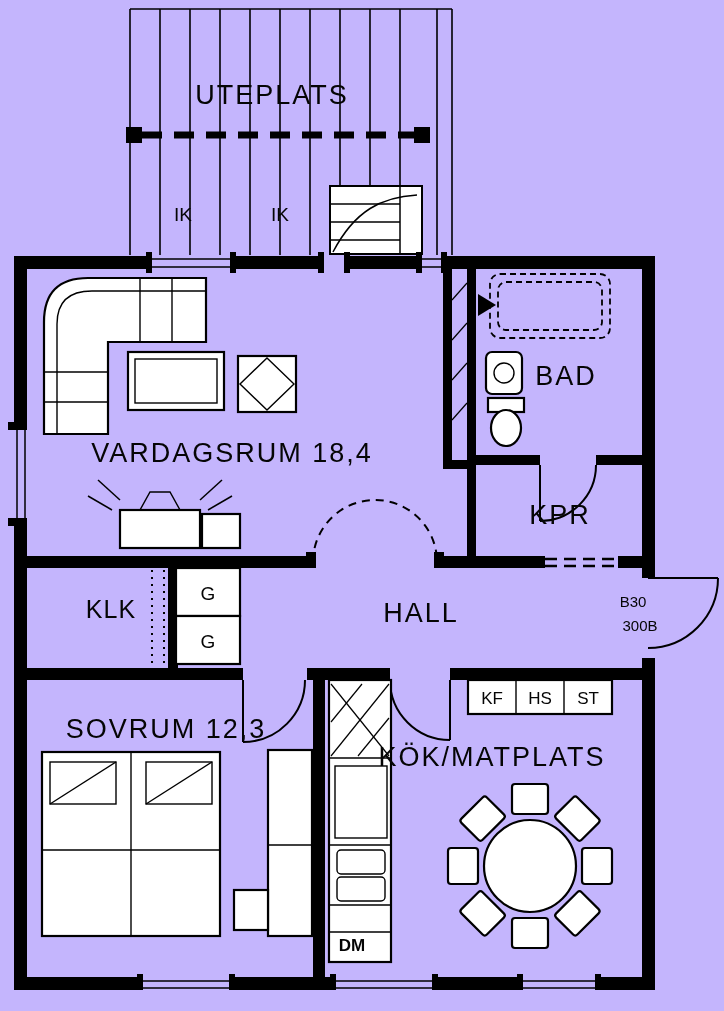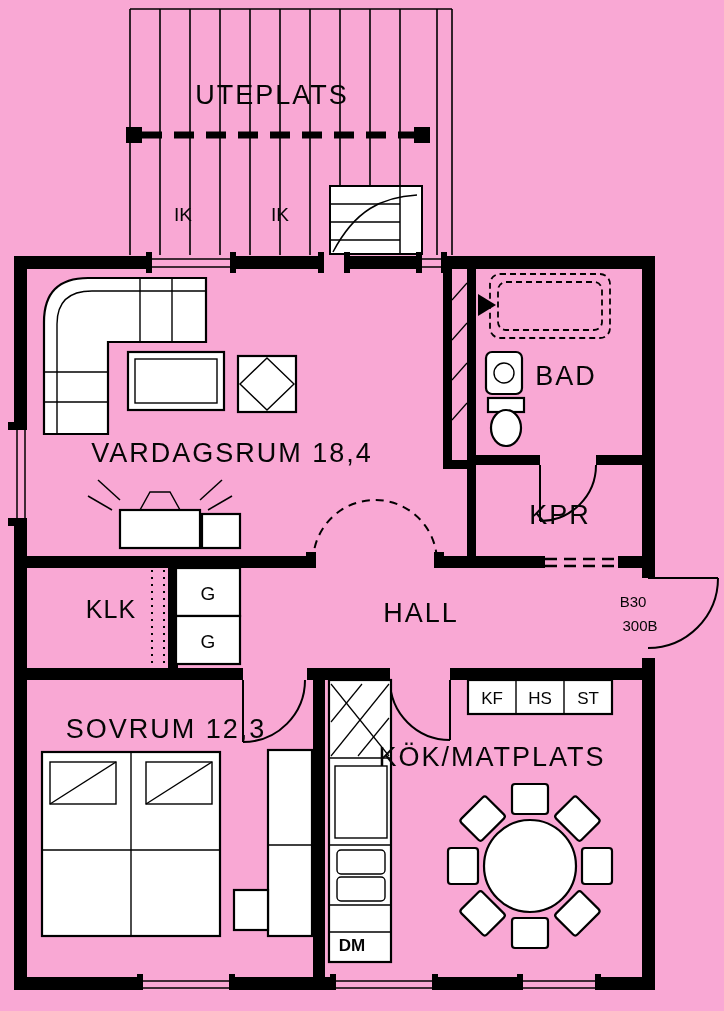--- a/index.html
+++ b/index.html
@@ -1,17 +1,17 @@
 <!DOCTYPE html>
 <html><head>
 <meta charset="utf-8">
 <title>Floor Plan</title>
 <style>
   html,body { margin:0; padding:0; background:#ffffff; }
-  .page { width:724px; height:1011px; background:#f9a8d4; position:relative; overflow:hidden; }
+  .page { width:724px; height:1011px; background:#c4b5fd; position:relative; overflow:hidden; }
   svg { display:block; }
   .w    { fill:#000000; stroke:none; }
   .ln   { stroke:#000000; stroke-width:2;   fill:none; }
   .ln12 { stroke:#000000; stroke-width:1.2; fill:none; }
   .ln15 { stroke:#000000; stroke-width:1.5; fill:none; }
   .furn { stroke:#000000; stroke-width:2.2; fill:#ffffff; }
   .fthin{ stroke:#000000; stroke-width:1.4; fill:none; }
   .deck { stroke:#000000; stroke-width:1.6; fill:none; }
   .dash       { stroke:#000000; stroke-width:2;   fill:none; stroke-dasharray:8 6; }
   .dash-heavy { stroke:#000000; stroke-width:7;   fill:none; stroke-dasharray:20 12; }

